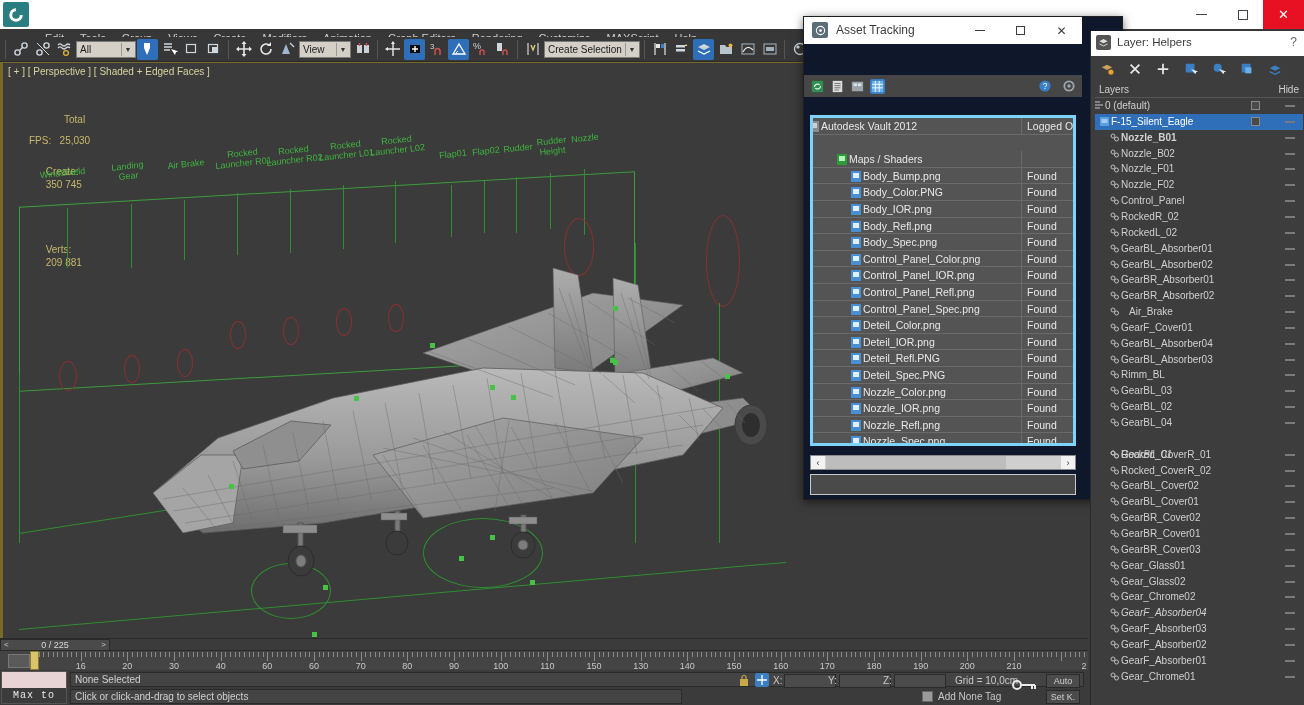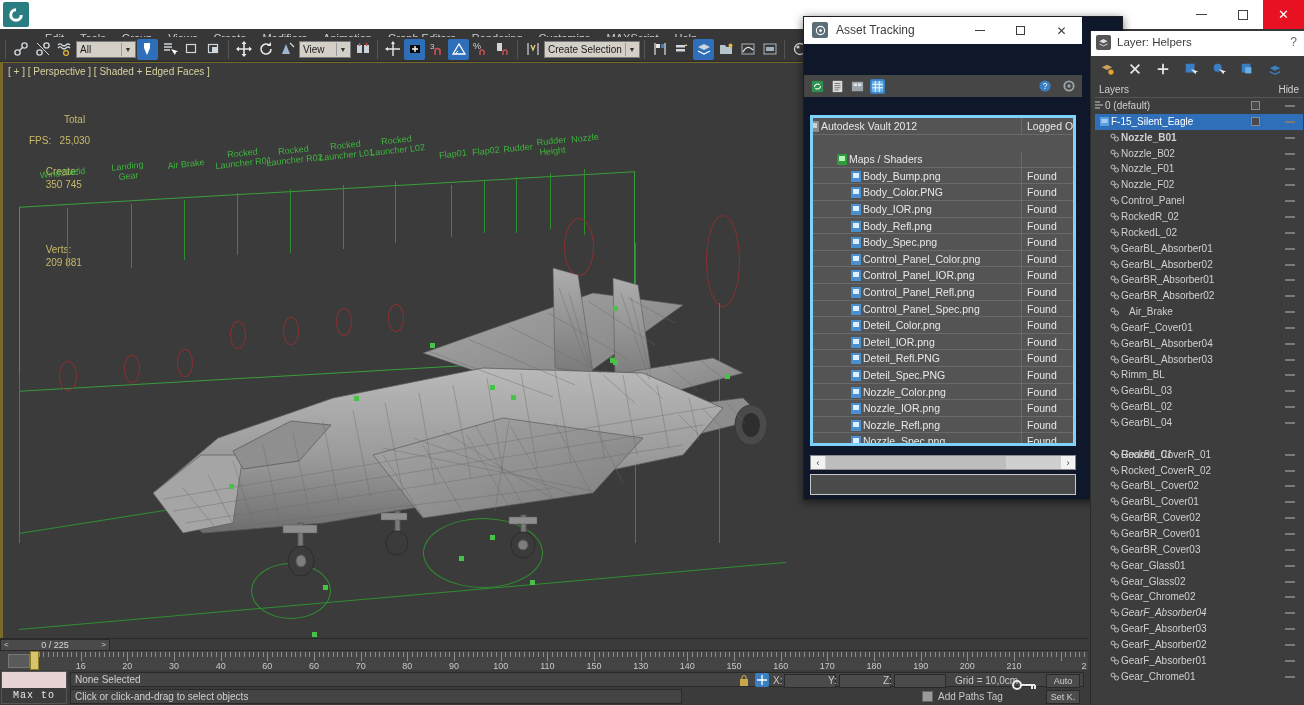--- a/index.html
+++ b/index.html
@@ -980,21 +980,21 @@
   <div class="coordbox" style="left:839px; width:52px;">
     <span></span>
   </div>
   <span class="coordlbl" style="left:883px;">Z:</span>
   <div class="coordbox" style="left:894px; width:52px;">
     <span></span>
   </div>
 
   <div style="position:absolute; left:922px; top:21px; width:11px; height:11px; background:#9a9a9a; border:1px solid #666;"></div>
   <div id="gridlbl" style="left:955px;">Grid = 10,0cm</div>
-  <div id="addtimetag" style="left:938px;">Add Paths Tag</div>
+  <div id="addtimetag" style="left:938px;">Add None Tag</div>
 
   <div style="position:absolute; left:1010px; top:6px; width:28px; height:18px; display:flex; align-items:center;">
     <svg viewBox="0 0 28 18" style="width:28px;height:18px">
         <circle cx="7" cy="9" r="4" fill="none" stroke="#e8e8e8" stroke-width="2"></circle>
         <path d="M11 9h14M22 9v4M25 9v4" stroke="#e8e8e8" stroke-width="2"></path>
       </svg>
   </div>
   <div class="akbtn" style="left:1046px; top:4px;">Auto</div>
   <div class="akbtn" style="left:1046px; top:20px;">Set K.</div>
 </div>

